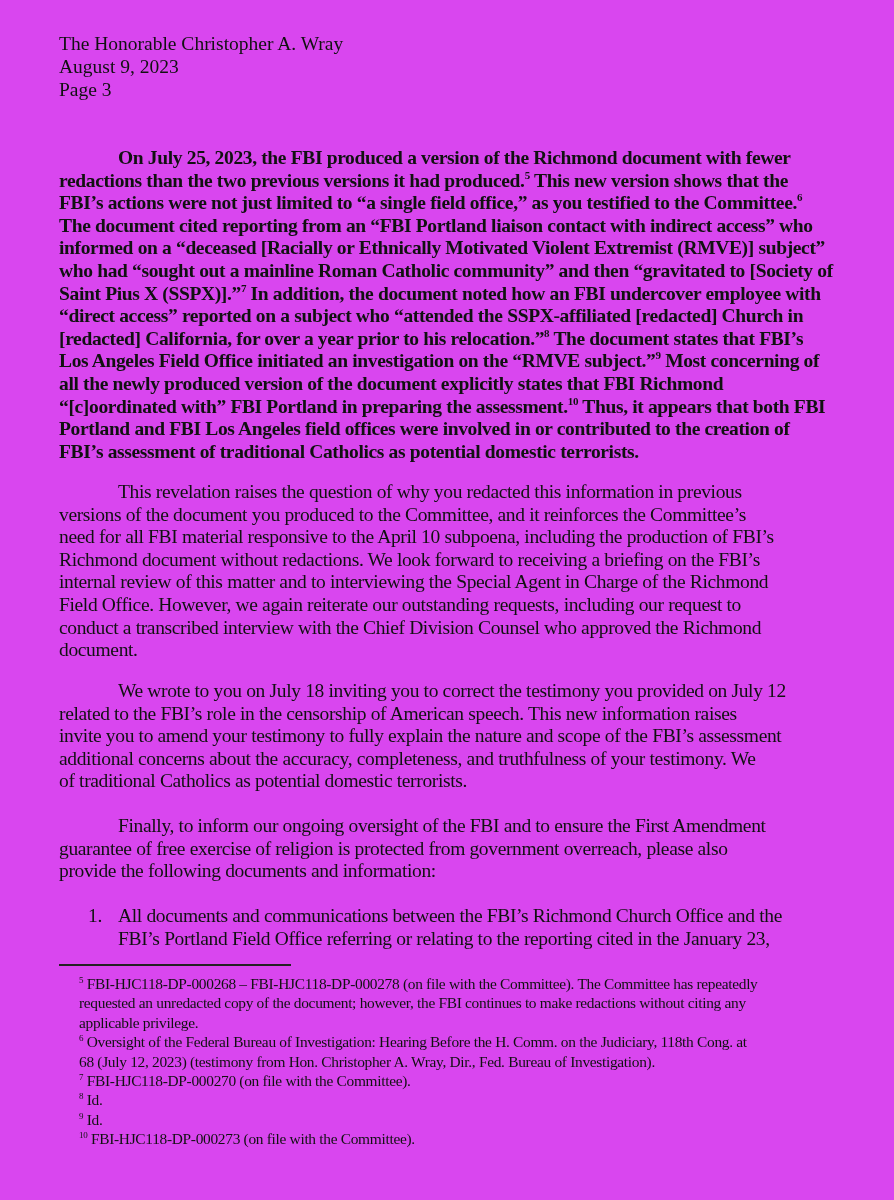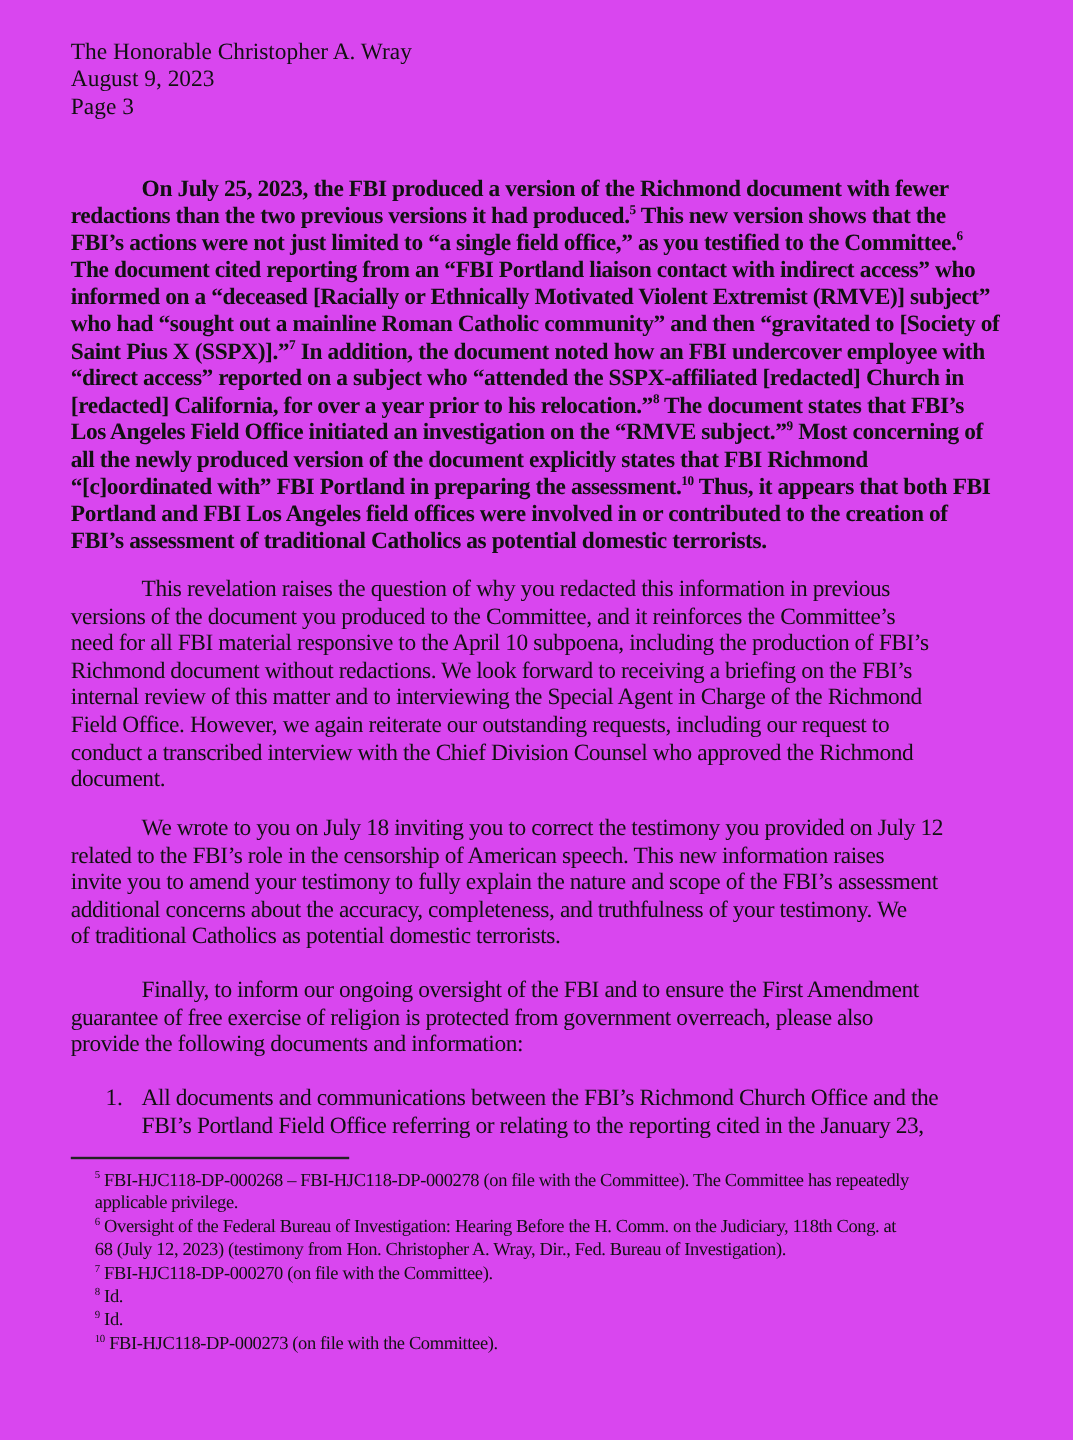--- a/index.html
+++ b/index.html
@@ -83,20 +83,21 @@
         <span class="list-num">1.</span>
         <div class="line">All documents and communications between the FBI’s Richmond Church Office and the</div>
         <div class="line">FBI’s Portland Field Office referring or relating to the reporting cited in the January 23,</div>
       </div>
     </div>
 
   <div class="rule"></div>
 
   <div class="footnotes">
       <div class="fn-line"><sup>5</sup> <span>FBI-HJC118-DP-000268 – FBI-HJC118-DP-000278 (on file with the Committee). The Committee has repeatedly</span></div>
+      <div class="fn-line"><span>requested an unredacted copy of the document; however, the FBI continues to make redactions without citing any</span></div>
       <div class="fn-line"><span>applicable privilege.</span></div>
       <div class="fn-line"><sup>6</sup> <span class="it">Oversight of the Federal Bureau of Investigation</span><span>: </span><span class="it">Hearing Before the H. Comm. on the Judiciary</span><span>, 118th Cong. at</span></div>
       <div class="fn-line"><span>68 (July 12, 2023) (testimony from Hon. Christopher A. Wray, Dir., Fed. Bureau of Investigation).</span></div>
       <div class="fn-line"><sup>7</sup> <span>FBI-HJC118-DP-000270 (on file with the Committee).</span></div>
       <div class="fn-line"><sup>8</sup> <span class="it">Id.</span></div>
       <div class="fn-line"><sup>9</sup> <span class="it">Id.</span></div>
       <div class="fn-line"><sup>10</sup> <span>FBI-HJC118-DP-000273 (on file with the Committee).</span></div>
     </div>
 
 </div>

